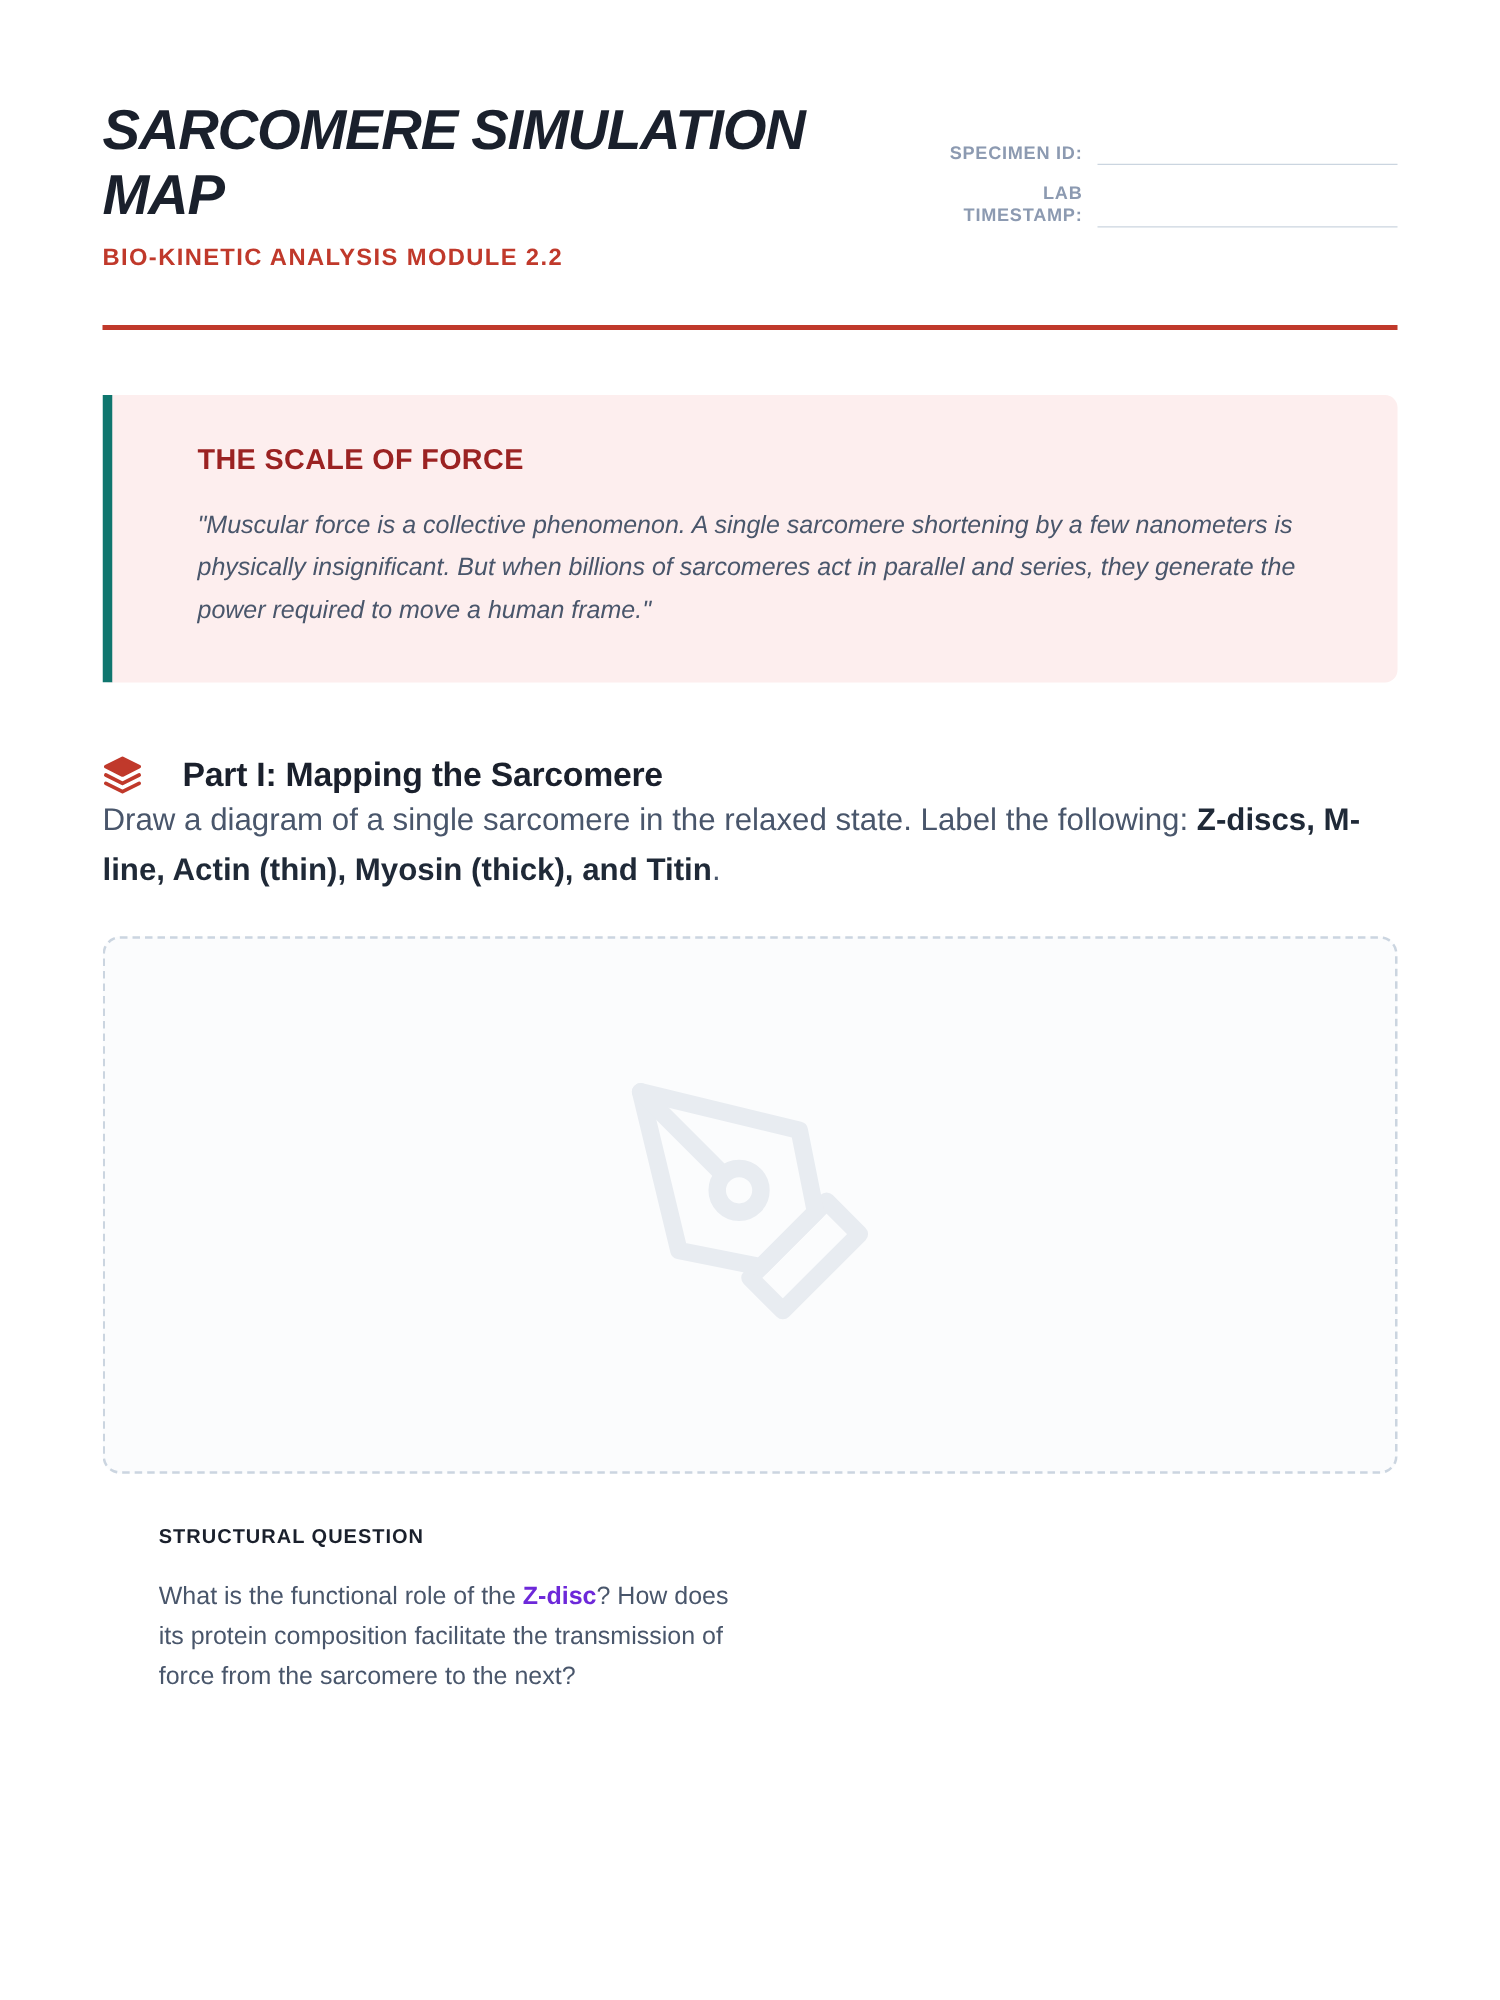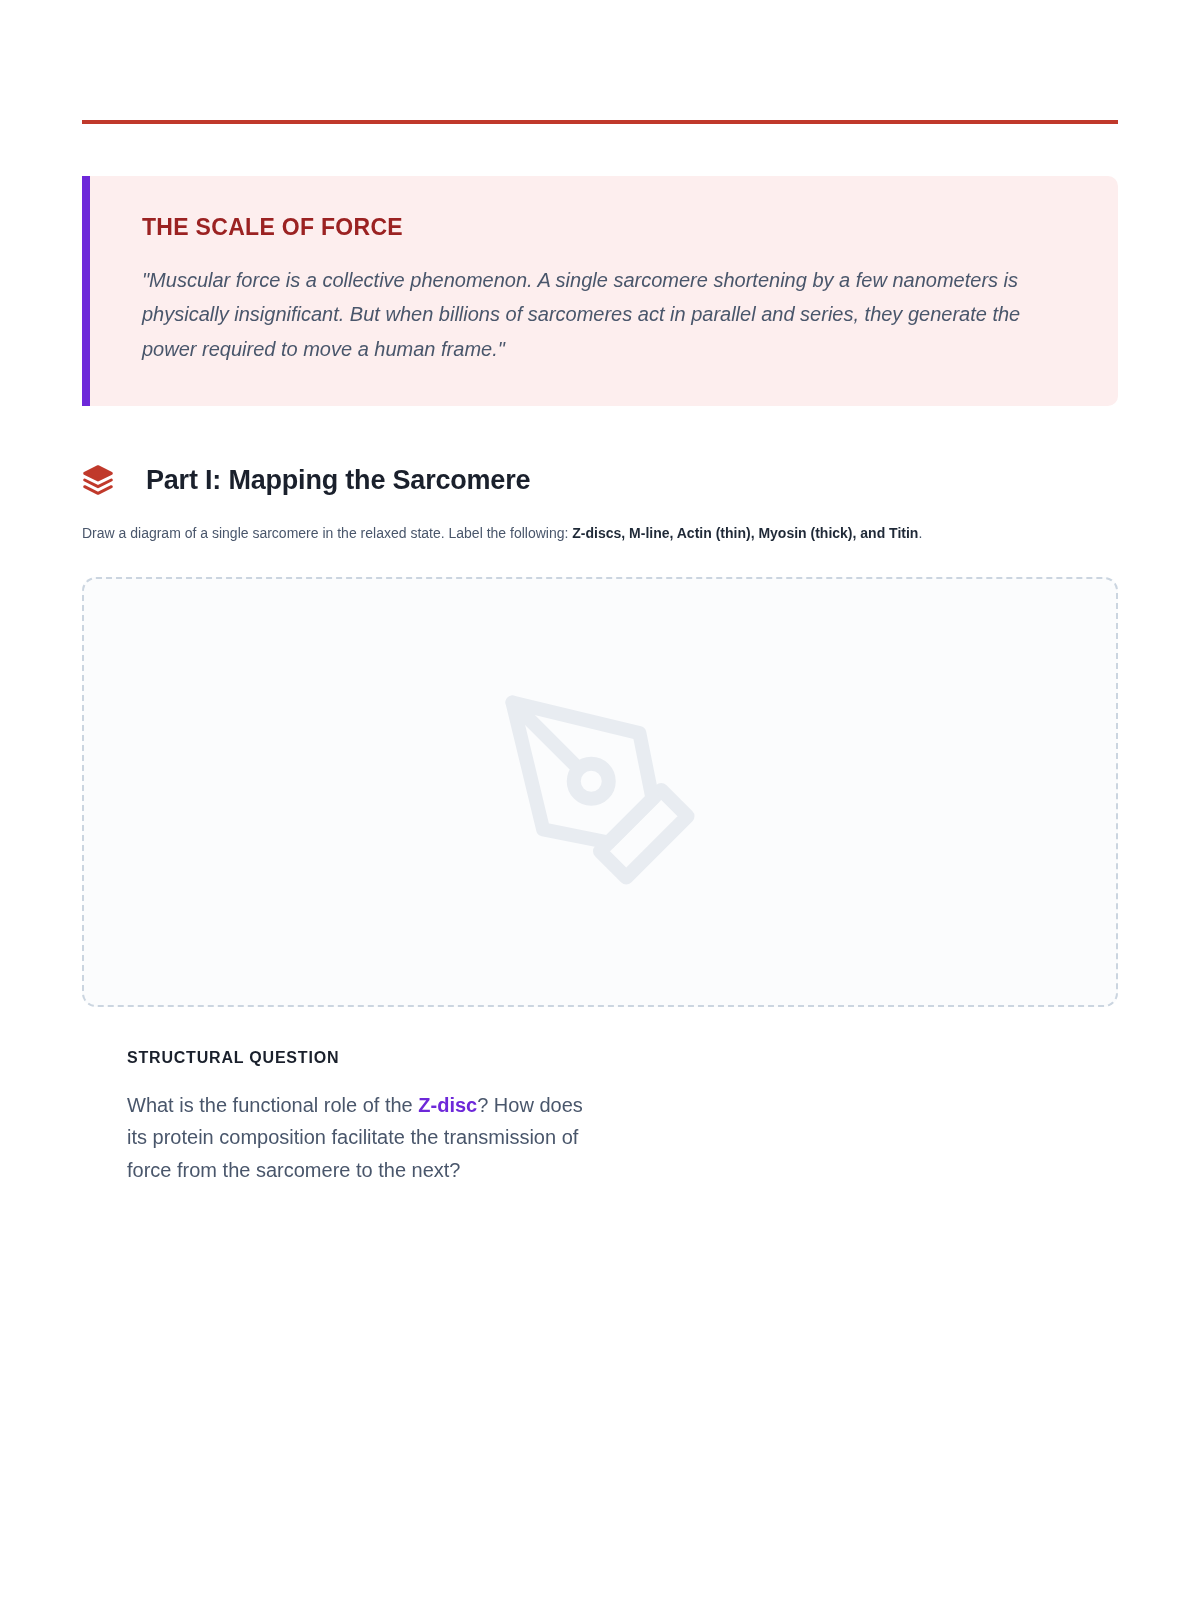--- a/index.html
+++ b/index.html
@@ -82,23 +82,23 @@
     margin-top: 42px;
     height: 4px;
     background: #c0392b;
     width: 100%;
   }
 
   
   .callout {
     margin-top: 52px;
     background: #fdeeee;
-    border-left: 8px solid #6d28d9;
+    border-left: 8px solid #0f766e;
     border-radius: 0 10px 10px 0;
-    padding: 38px 48px 40px 52px;
+    padding: 38px 48px 40px 68px;
   }
   .callout-title {
     font-size: 23px;
     font-weight: 800;
     color: #9b2222;
     letter-spacing: 0.3px;
     margin: 0 0 22px 0;
   }
   .callout-text {
     font-size: 20px;
@@ -123,22 +123,21 @@
     display: block;
   }
   .section-title {
     font-size: 27px;
     font-weight: 800;
     color: #1a202c;
     letter-spacing: -0.2px;
   }
 
   .instructions {
-    margin-top: 26px;
-    font-size: 14px;
+    font-size: 25px;
     line-height: 1.62;
     color: #49566b;
     max-width: 1020px;
   }
   .instructions b { color: #1f2937; font-weight: 700; }
 
   
   .draw-area {
     margin-top: 32px;
     height: 430px;
@@ -172,20 +171,36 @@
     line-height: 1.62;
     color: #49566b;
   }
   .qtext b { color: #6d28d9; font-weight: 700; }
 </style>
 </head>
 <body>
 
 <div class="page">
 
+  <div class="header">
+    <div class="header-left">
+      <h1 class="doc-title">SARCOMERE SIMULATION MAP</h1>
+      <div class="doc-subtitle">BIO-KINETIC ANALYSIS MODULE 2.2</div>
+    </div>
+    <div class="header-right">
+      <div class="meta-row">
+        <div class="meta-label">SPECIMEN ID:</div>
+        <div class="meta-line"></div>
+      </div>
+      <div class="meta-row">
+        <div class="meta-label">LAB TIMESTAMP:</div>
+        <div class="meta-line"></div>
+      </div>
+    </div>
+  </div>
 
   <div class="rule"></div>
 
   <div class="callout">
     <div class="callout-title">THE SCALE OF FORCE</div>
     <p class="callout-text">"Muscular force is a collective phenomenon. A single sarcomere shortening by a few nanometers is physically insignificant. But when billions of sarcomeres act in parallel and series, they generate the power required to move a human frame."</p>
   </div>
 
   <div class="section-head">
     <span class="section-icon">

